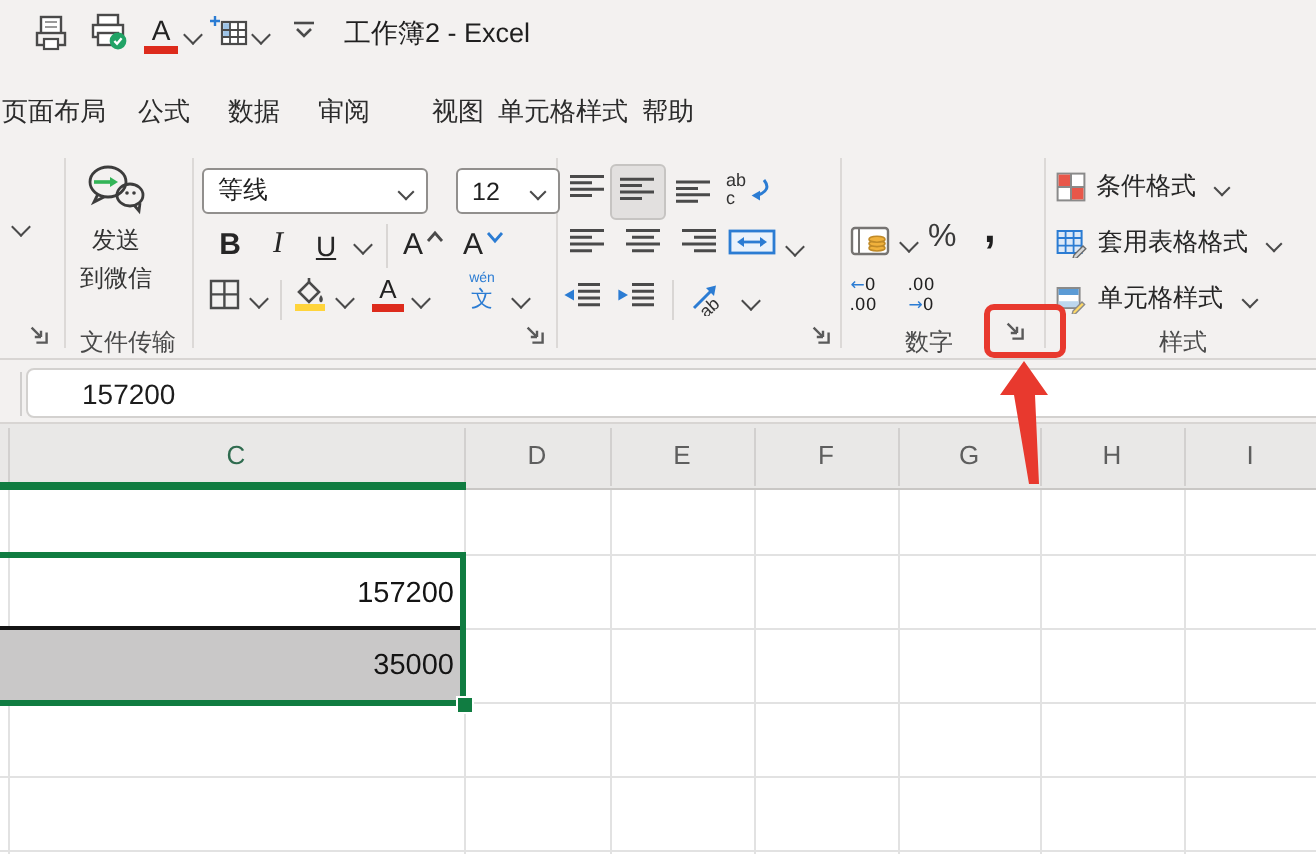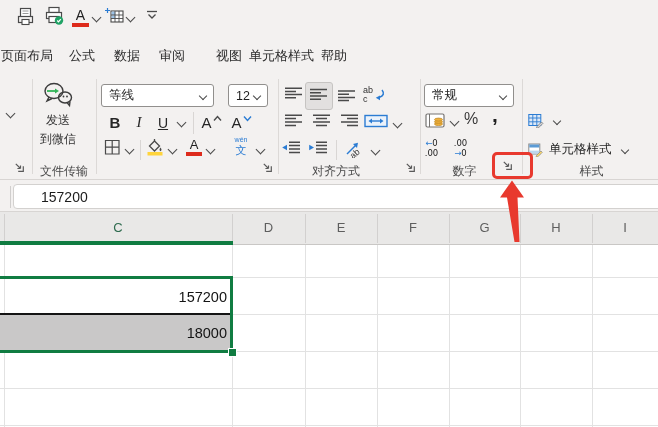--- a/index.html
+++ b/index.html
@@ -78,20 +78,21 @@
         <path d="M11 4v11M15 4v11M7 8h12M7 11.5h12" stroke="#4a4a4a" stroke-width="0.9"></path>
       </svg>
   </div>
   <div class="cv" style="left:127px;top:14px"></div>
   <div class="abs" style="left:146px;top:10px">
     <svg width="12" height="11">
         <path d="M1 1.5h10" stroke="#4a4a4a" stroke-width="1.3"></path>
         <path d="M2.5 4.5L6 8l3.5-3.5" fill="none" stroke="#4a4a4a" stroke-width="1.3"></path>
       </svg>
   </div>
+  <div class="abs title" style="left:172px;top:8px">工作簿2 - Excel</div>
 
   <div class="tab" style="left:1px">页面布局</div>
   <div class="tab" style="left:69px">公式</div>
   <div class="tab" style="left:114px">数据</div>
   <div class="tab" style="left:159px">审阅</div>
   <div class="tab" style="left:216px">视图</div>
   <div class="tab" style="left:249px">单元格样式</div>
   <div class="tab" style="left:321px">帮助</div>
 
   <div class="vdiv" style="left:32px"></div>
@@ -123,21 +124,21 @@
   <div class="abs" style="left:30px;top:111px;width:56px;text-align:center;font-size:12px;line-height:19px;color:#333">
     <div>发送</div>
     <div>到微信</div>
   </div>
   <div class="grplabel" style="left:32px;width:64px">文件传输</div>
 
   <div class="combo" style="left:101px;top:84px;width:113px;height:23px">
     <span>等线</span>
       <span class="cvi"></span>
   </div>
-  <div class="combo" style="left:228px;top:84px;width:40px;height:23px">
+  <div class="combo" style="left:228px;top:84px;width:52px;height:23px">
     <span>12</span>
       <span class="cvi"></span>
   </div>
 
   <div class="btn" style="left:104px;top:110px;width:22px;height:25px;font-weight:bold;font-size:15px">B</div>
   <div class="btn" style="left:129px;top:110px;width:20px;height:25px;font-style:italic;font-size:15px;font-family:'Liberation Serif',serif">I</div>
   <div class="btn" style="left:152px;top:110px;width:22px;height:25px;text-decoration:underline;font-size:14px">U</div>
   <div class="cv" style="left:178px;top:119px"></div>
   <div class="sdiv" style="left:193px;top:112px;height:22px"></div>
   <div class="btn" style="left:198px;top:110px;width:27px;height:25px;font-size:15px">
@@ -250,32 +251,27 @@
   </div>
   <div class="sdiv" style="left:336px;top:140px;height:20px"></div>
   <div class="abs" style="left:342px;top:139px">
     <svg width="25" height="19">
         <path d="M5 15L14 6" stroke="#2b7cd3" stroke-width="1.5"></path>
         <polygon points="16,3.8 11,5 15,9" fill="#2b7cd3"></polygon>
         <text x="7" y="18" font-size="9" fill="#333" transform="rotate(-42 12 14)">ab</text>
       </svg>
   </div>
   <div class="cv" style="left:372px;top:147px"></div>
-  <div class="grplabel" style="left:280px;width:112px">对齐方式</div>
   <div class="abs" style="left:405px;top:162px">
     <svg width="11" height="11">
         <path d="M9.3 4.2V9.3H4.2" fill="none" stroke="#5a5a5a" stroke-width="1.2"></path>
         <path d="M1.8 1.8L6.5 6.5M6.5 6.5V3.4M6.5 6.5H3.4" fill="none" stroke="#5a5a5a" stroke-width="1.2"></path>
       </svg>
   </div>
 
-  <div class="combo" style="left:424px;top:84px;width:90px;height:23px">
-    <span>常规</span>
-      <span class="cvi"></span>
-  </div>
   <div class="abs" style="left:425px;top:112px">
     <svg width="22" height="17">
         <rect x="1" y="2" width="18" height="13" rx="1.5" fill="#fff" stroke="#767472" stroke-width="1.2"></rect>
         <path d="M4.5 2v13" stroke="#767472" stroke-width="1"></path>
         <g fill="#f0b13c" stroke="#c08a28" stroke-width="0.8">
           <ellipse cx="13.5" cy="12" rx="4" ry="1.5"></ellipse>
           <ellipse cx="13.5" cy="9.8" rx="4" ry="1.5"></ellipse>
           <ellipse cx="13.5" cy="7.6" rx="4" ry="1.5"></ellipse>
         </g>
       </svg>
@@ -292,26 +288,37 @@
     <div><span class="blu">→</span><span>0</span></div>
   </div>
   <div class="grplabel" style="left:422px;width:85px">数字</div>
   <div class="abs" style="left:502px;top:160px">
     <svg width="11" height="11">
         <path d="M9.3 4.2V9.3H4.2" fill="none" stroke="#5a5a5a" stroke-width="1.2"></path>
         <path d="M1.8 1.8L6.5 6.5M6.5 6.5V3.4M6.5 6.5H3.4" fill="none" stroke="#5a5a5a" stroke-width="1.2"></path>
       </svg>
   </div>
 
+  <div class="style-row" style="top:85px">
+    <svg width="15" height="15">
+        <rect x="0.8" y="0.8" width="13.4" height="13.4" fill="#fff" stroke="#8a8a8a" stroke-width="1"></rect>
+        <rect x="1.3" y="1.3" width="6" height="6" fill="#e8574a"></rect>
+        <rect x="7.7" y="7.7" width="6" height="6" fill="#e8574a"></rect>
+        <path d="M7.5 0.8v13.4M0.8 7.5h13.4" stroke="#8a8a8a" stroke-width="1"></path>
+      </svg>
+    <span>条件格式</span>
+    <span class="cvi"></span>
+  </div>
   <div class="style-row" style="top:113px">
     <svg width="16" height="15">
         <rect x="0.8" y="1.5" width="12" height="11" fill="#dde9f7" stroke="#2b7cd3" stroke-width="1"></rect>
         <path d="M0.8 5h12M0.8 8.8h12M4.8 1.5v11M8.8 1.5v11" stroke="#2b7cd3" stroke-width="0.9"></path>
         <path d="M9 13.5l4.5-4.5 1.4 1.4-4.5 4.5-2 .6Z" fill="#d8d8d8" stroke="#6a6a6a" stroke-width="0.7"></path>
       </svg>
+    <span>套用表格格式</span>
     <span class="cvi"></span>
   </div>
   <div class="style-row" style="top:141px">
     <svg width="16" height="15">
         <rect x="0.8" y="2" width="11" height="10" fill="#fff" stroke="#8a8a8a" stroke-width="1"></rect>
         <rect x="1.3" y="2.5" width="10" height="3" fill="#5b9bd5"></rect>
         <rect x="1.3" y="8.6" width="10" height="3" fill="#bdd7ee"></rect>
         <path d="M8.5 13.5l4.5-4.5 1.3 1.3-4.5 4.5-1.8.5Z" fill="#ffd966" stroke="#8a8a8a" stroke-width="0.7"></path>
       </svg>
     <span>单元格样式</span>
@@ -350,21 +357,21 @@
   <div class="gl-v" style="left:520px"></div>
   <div class="gl-v" style="left:592px"></div>
   <div class="gl-h" style="left:0;top:277px;width:658px"></div>
   <div class="gl-h" style="left:0;top:314px;width:658px"></div>
   <div class="gl-h" style="left:0;top:351px;width:658px"></div>
   <div class="gl-h" style="left:0;top:388px;width:658px"></div>
   <div class="gl-h" style="left:0;top:425px;width:658px"></div>
 
   <div class="abs" style="left:0;top:315px;width:231px;height:35px;background:#c9c8c8"></div>
   <div class="cellval" style="top:280px;height:34px;line-height:34px">157200</div>
-  <div class="cellval" style="top:316px;height:34px;line-height:34px">18000</div>
+  <div class="cellval" style="top:316px;height:34px;line-height:34px">35000</div>
 
   <div class="abs" style="left:0;top:313px;width:231px;height:2px;background:#141414"></div>
   <div class="abs green" style="left:0;top:276px;width:233px;height:3px"></div>
   <div class="abs green" style="left:0;top:350px;width:233px;height:3px"></div>
   <div class="abs green" style="left:230px;top:276px;width:3px;height:77px"></div>
   <div class="abs" style="left:228px;top:348px;width:7px;height:7px;background:#107c41;border:1.5px solid #fff;box-sizing:content-box"></div>
 
   <div class="abs" style="left:492px;top:152px;width:41px;height:27px;border:3px solid #e8392e;border-radius:5px;box-sizing:border-box;z-index:50"></div>
   <div class="abs" style="left:494px;top:180px;z-index:50">
     <svg width="36" height="63" viewBox="0 0 36 63">

